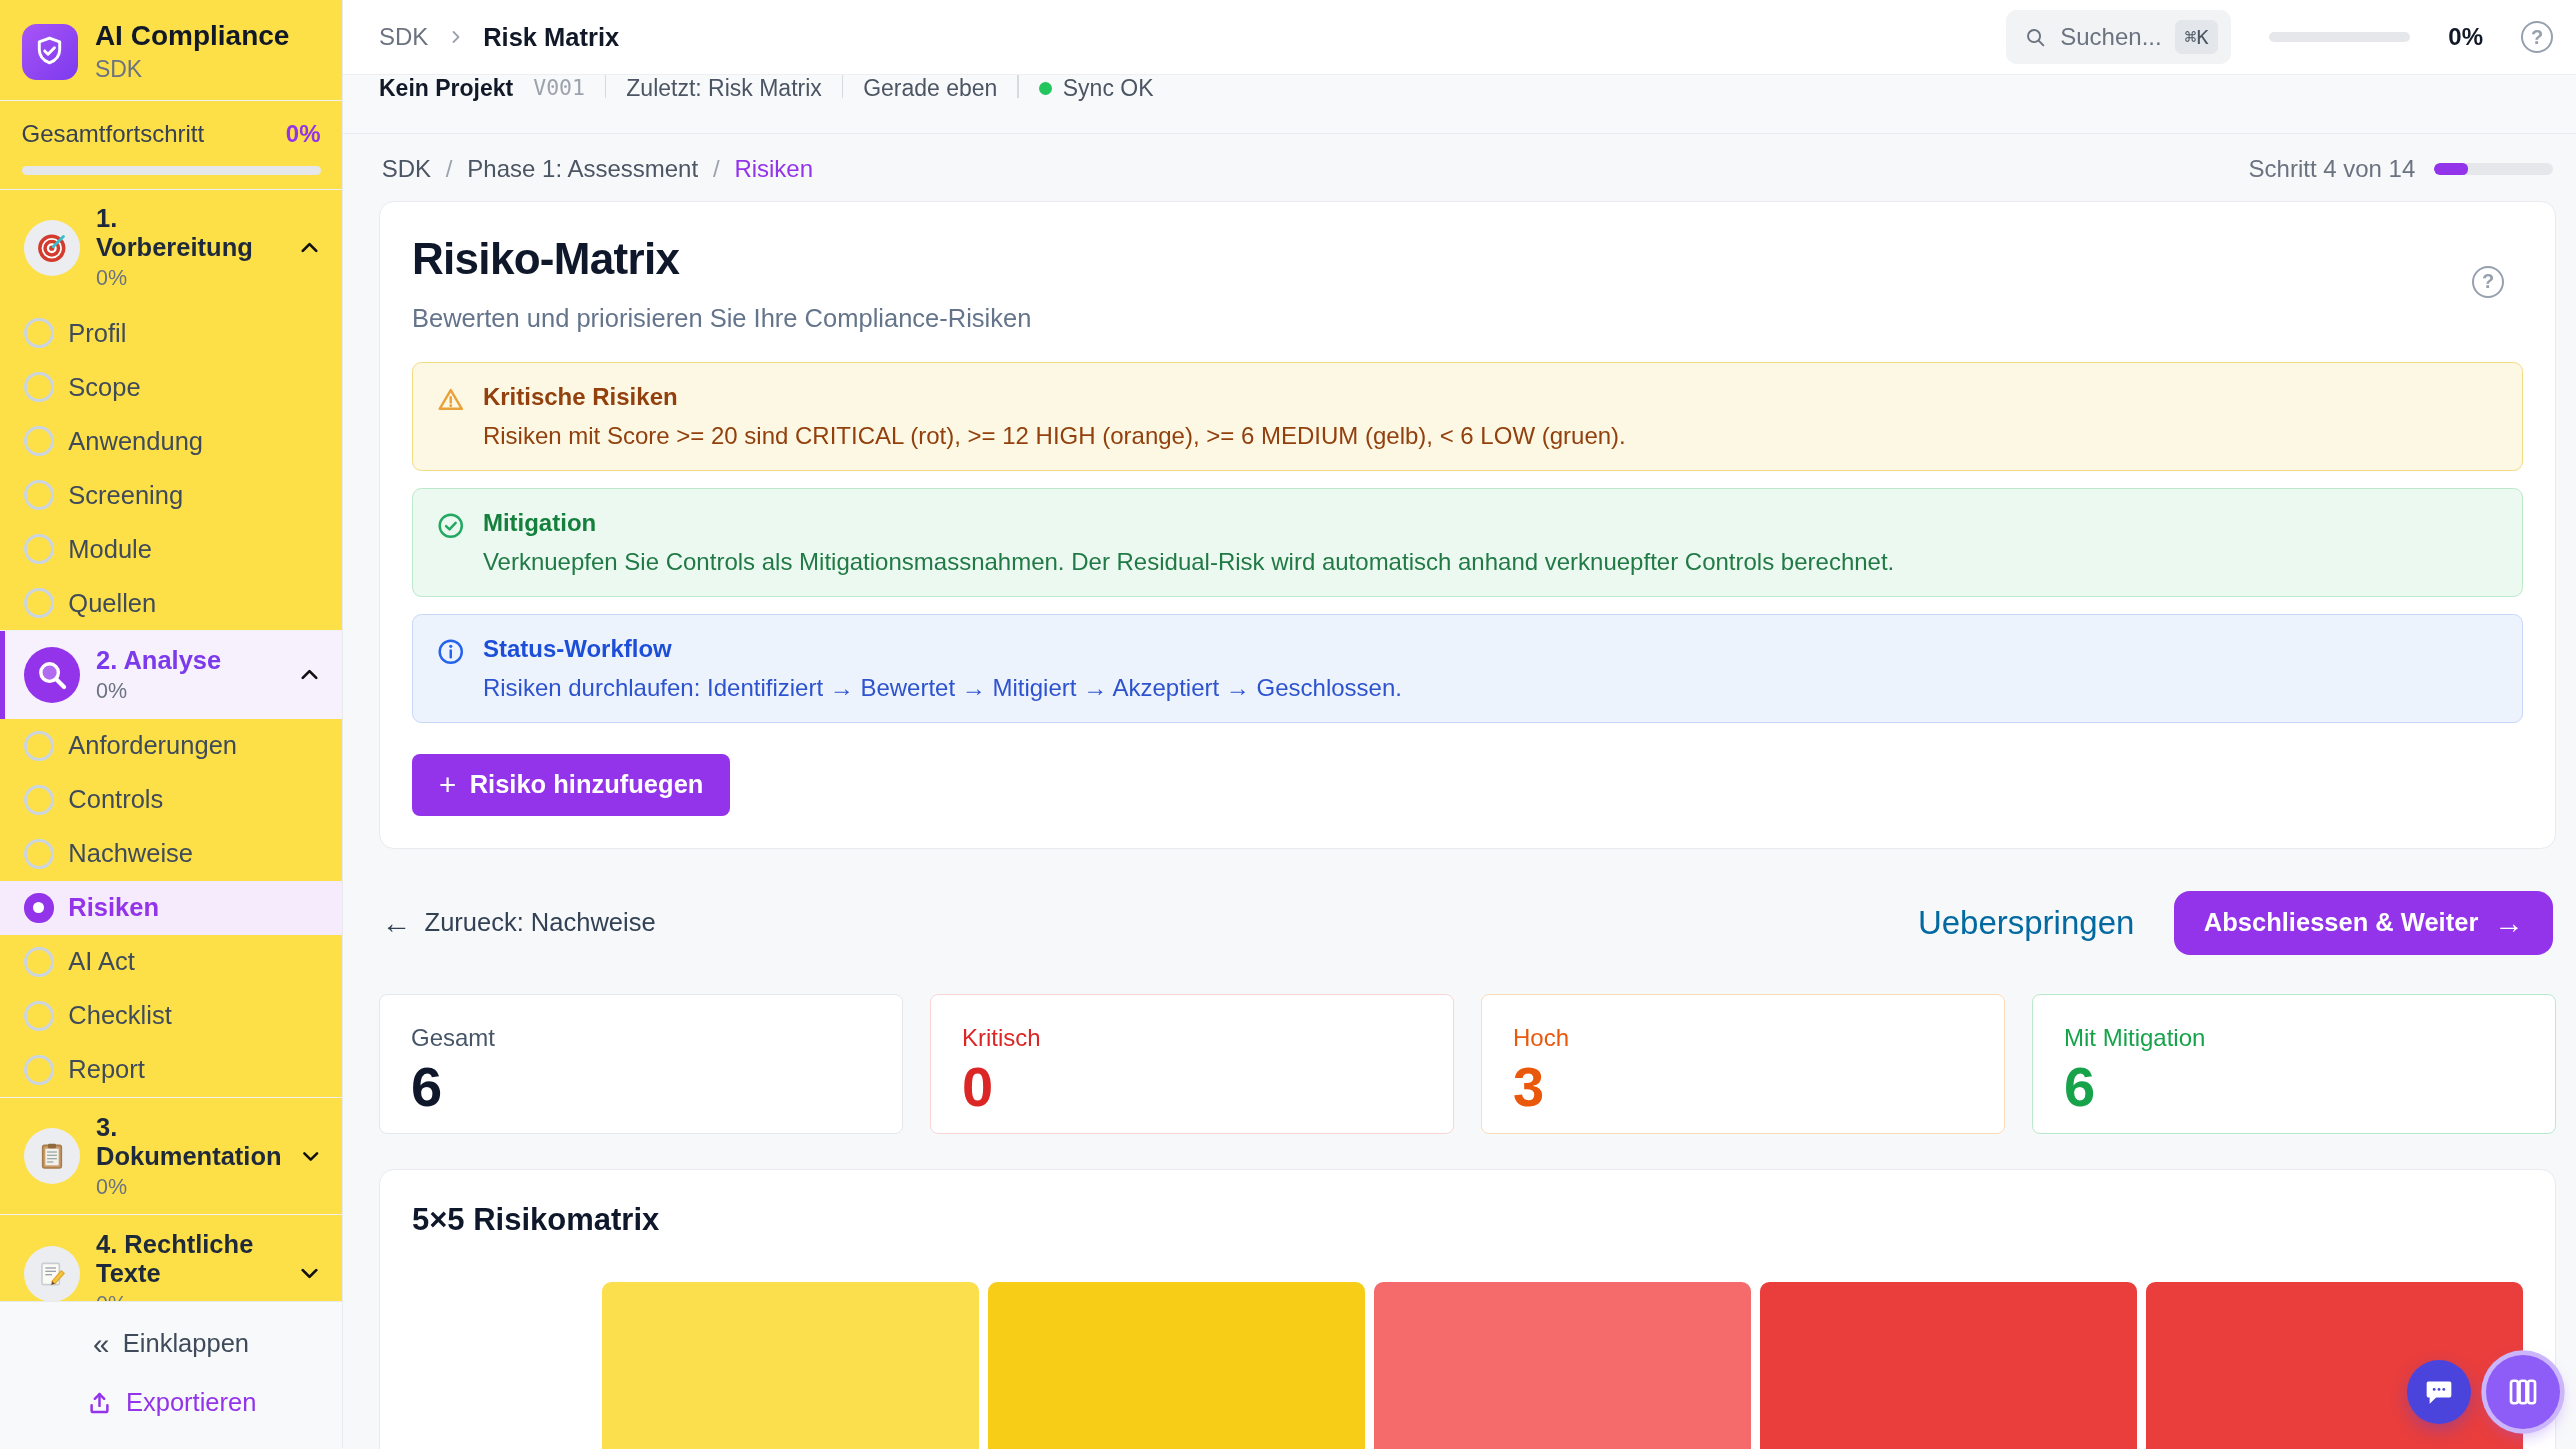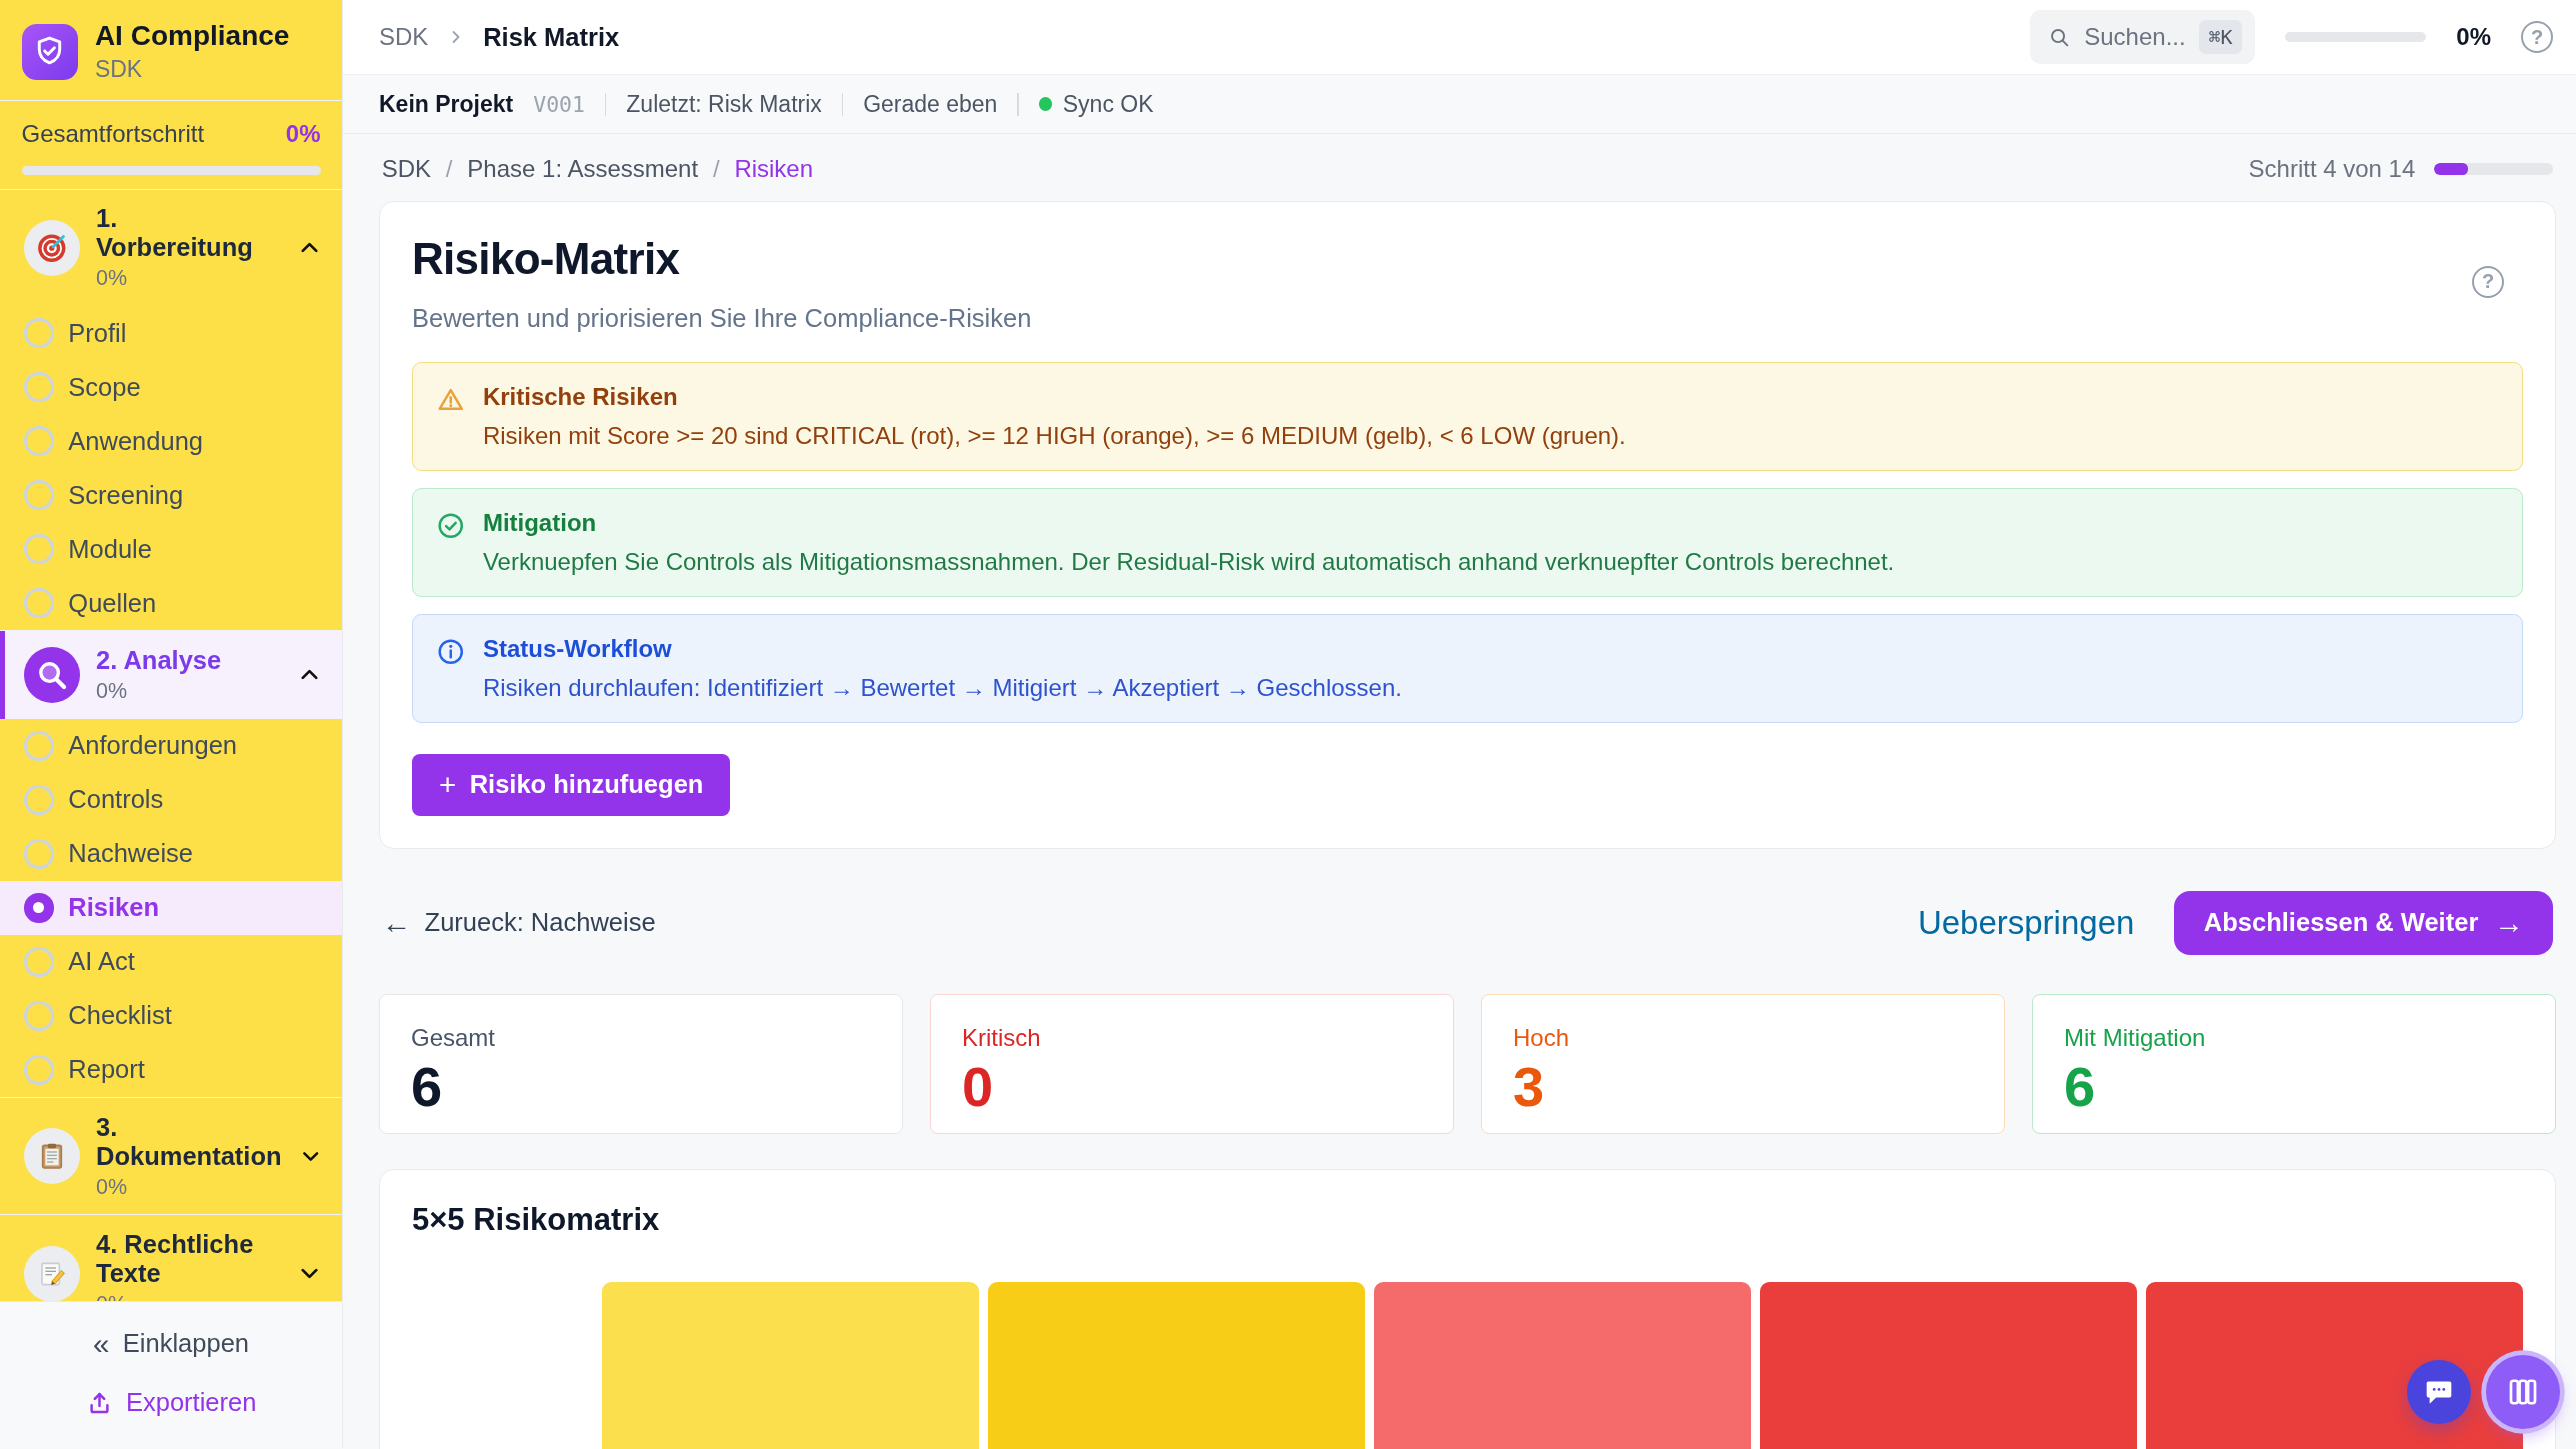--- a/index.html
+++ b/index.html
@@ -41,29 +41,29 @@
   .foot-link { display:flex; align-items:center; gap:13.4px; font-size:25.5px; color:#3F4A5A; cursor:pointer; }
   .foot-link.purple { color:#9333EA; }
   .laquo { font-size:29.5px; line-height:1; }
 
   
   .main { flex:1; display:flex; flex-direction:column; }
   .topbar { height:75px; background:#fff; border-bottom:1.3px solid #EDEFF2; display:flex; align-items:center; padding:0 23px 0 36px; }
   .crumb1 { display:flex; align-items:center; gap:17.4px; }
   .crumb-root { font-size:24px; color:#6B7280; }
   .crumb-cur { font-size:25.5px; font-weight:700; color:#111827; }
-  .topbar-right { margin-left:auto; display:flex; align-items:center; gap:30px; }
+  .topbar-right { margin-left:auto; display:flex; align-items:center; gap:38px; }
   .search-pill { display:flex; align-items:center; gap:13.4px; background:#F1F3F5; border-radius:10.7px; padding:9.4px 13.4px 9.4px 17.4px; }
   .search-ph { font-size:24px; color:#6B7280; }
   .kbd { background:#E3E6EA; border-radius:6.7px; font-size:20px; color:#4B5563; padding:5.4px 9.4px; }
   .top-progress { width:141px; height:9.4px; background:#E5E7EB; border-radius:5.4px; overflow:hidden; }
   .top-pct { font-size:24px; font-weight:700; color:#111827; }
   .help-circle { width:32px; height:32px; border-radius:50%; border:2.7px solid #97A0AE; color:#97A0AE; font-size:20px; font-weight:700; display:flex; align-items:center; justify-content:center; }
 
-  .statusbar { height:59px; background:#F8F9FA; border-bottom:1.3px solid #E9EBEE; display:flex; align-items:center; gap:20px; padding:0 36px; }
+  .statusbar { height:59px; background:#F8F9FA; border-bottom:1.3px solid #E9EBEE; display:flex; align-items:flex-start; gap:20px; padding:0 36px; }
   .st-strong { font-size:23px; font-weight:700; color:#111827; }
   .st-ver { font-size:21.5px; color:#9CA3AF; }
   .st-sep { width:1.3px; height:23px; background:#D7DBE0; }
   .st-txt { font-size:23px; color:#4B5563; }
   .dot { width:13.4px; height:13.4px; border-radius:50%; background:#22C55E; }
   .sync { display:flex; align-items:center; gap:10.7px; }
 
   .content { flex:1; padding:16px 20px 0 36px; overflow:hidden; }
   .crumb2 { display:flex; align-items:center; justify-content:space-between; padding:5.4px 2.7px 17.4px; }
   .crumb2-left { display:flex; align-items:center; gap:14.8px; font-size:24px; color:#4B5563; }

